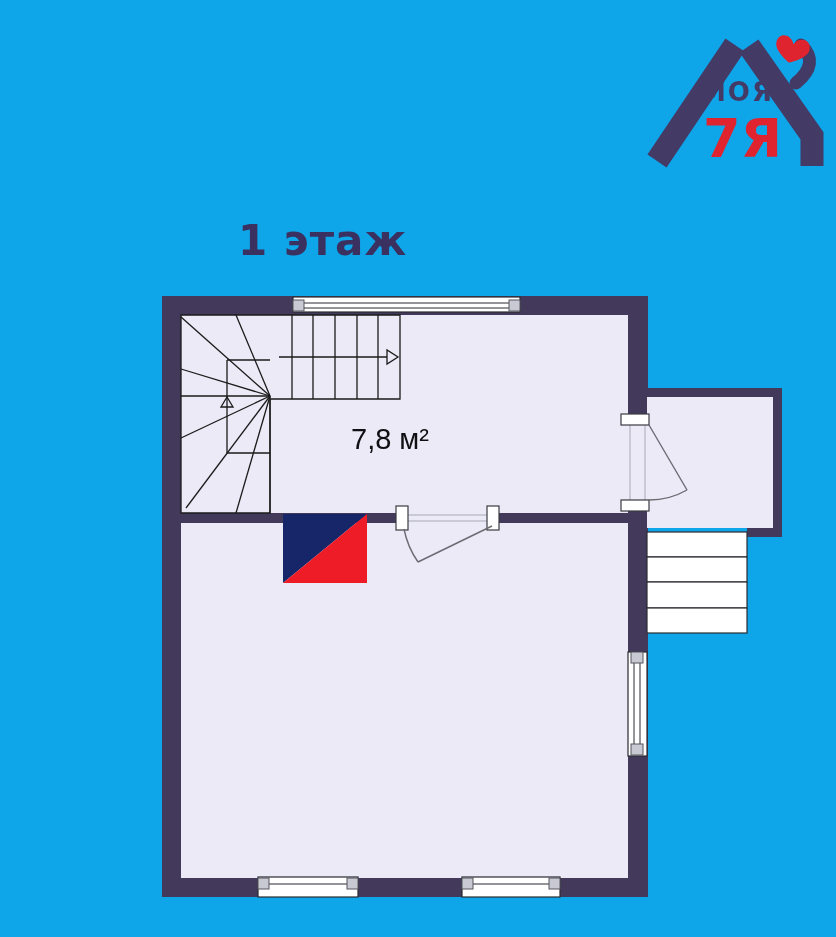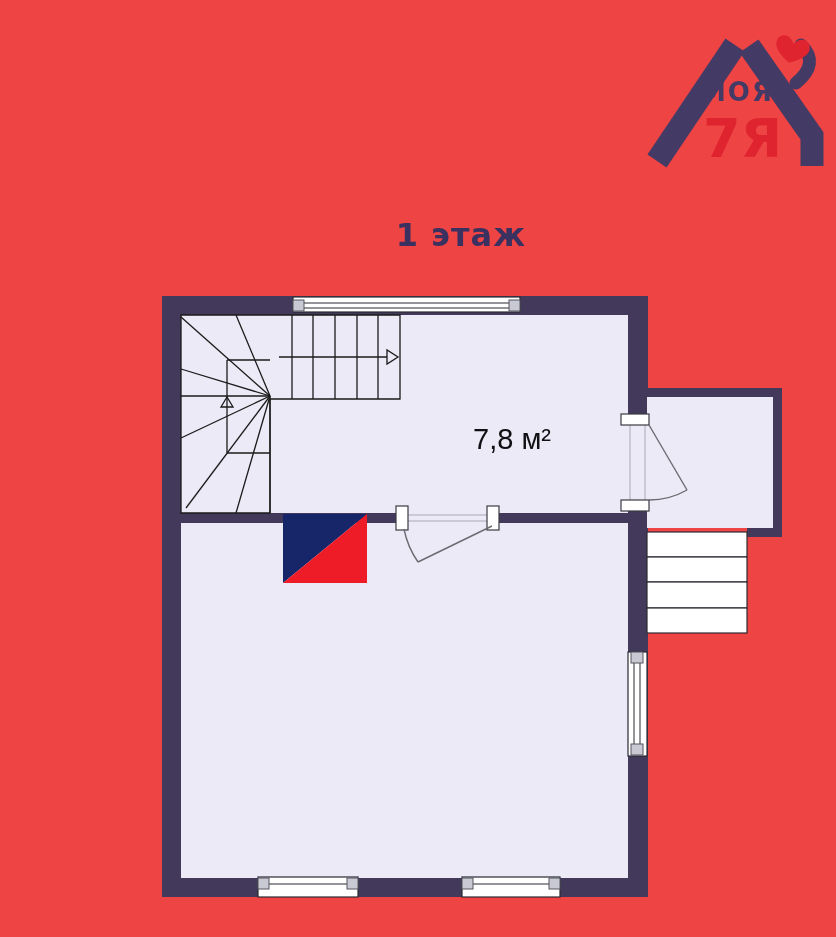--- a/index.html
+++ b/index.html
@@ -1,21 +1,21 @@
 <!DOCTYPE html>
 <html><head>
 <meta charset="utf-8">
 <style>
   html,body{margin:0;padding:0;background:#ffffff;}
-  .page{position:relative;width:836px;height:937px;background:#ef4444;overflow:hidden;
+  .page{position:relative;width:836px;height:937px;background:#0ea5e9;overflow:hidden;
         font-family:"Liberation Sans",sans-serif;}
-  .floor-title{position:absolute;left:226px;top:216px;width:300px;text-align:right;
+  .floor-title{position:absolute;left:238px;top:216px;width:300px;text-align:left;
         font-family:"DejaVu Sans","Liberation Sans",sans-serif;
-        font-size:32px;font-weight:800;color:#3b3160;letter-spacing:1px;}
-  .area-label{position:absolute;width:200px;text-align:right;color:#101014;
+        font-size:42px;font-weight:800;color:#3b3160;letter-spacing:1px;}
+  .area-label{position:absolute;width:200px;text-align:left;color:#101014;
         font-family:"Liberation Sans",sans-serif;font-size:29px;font-weight:400;}
   .area-label-1{left:351px;top:423px;}
   .area-label-2{left:329px;top:684px;}
   svg{position:absolute;left:0;top:0;}
   .wall{fill:#433a5b;}
   .roomfill{fill:#ebeaf6;}
   .thin{stroke:#1b1b1b;stroke-width:1.3;fill:none;}
   .doorline{stroke:#6b6b72;stroke-width:1.4;fill:none;}
   .jamb{fill:#ffffff;stroke:#3a3a42;stroke-width:1.2;}
   .cap{fill:#c9c9d4;stroke:#55555e;stroke-width:1;}

